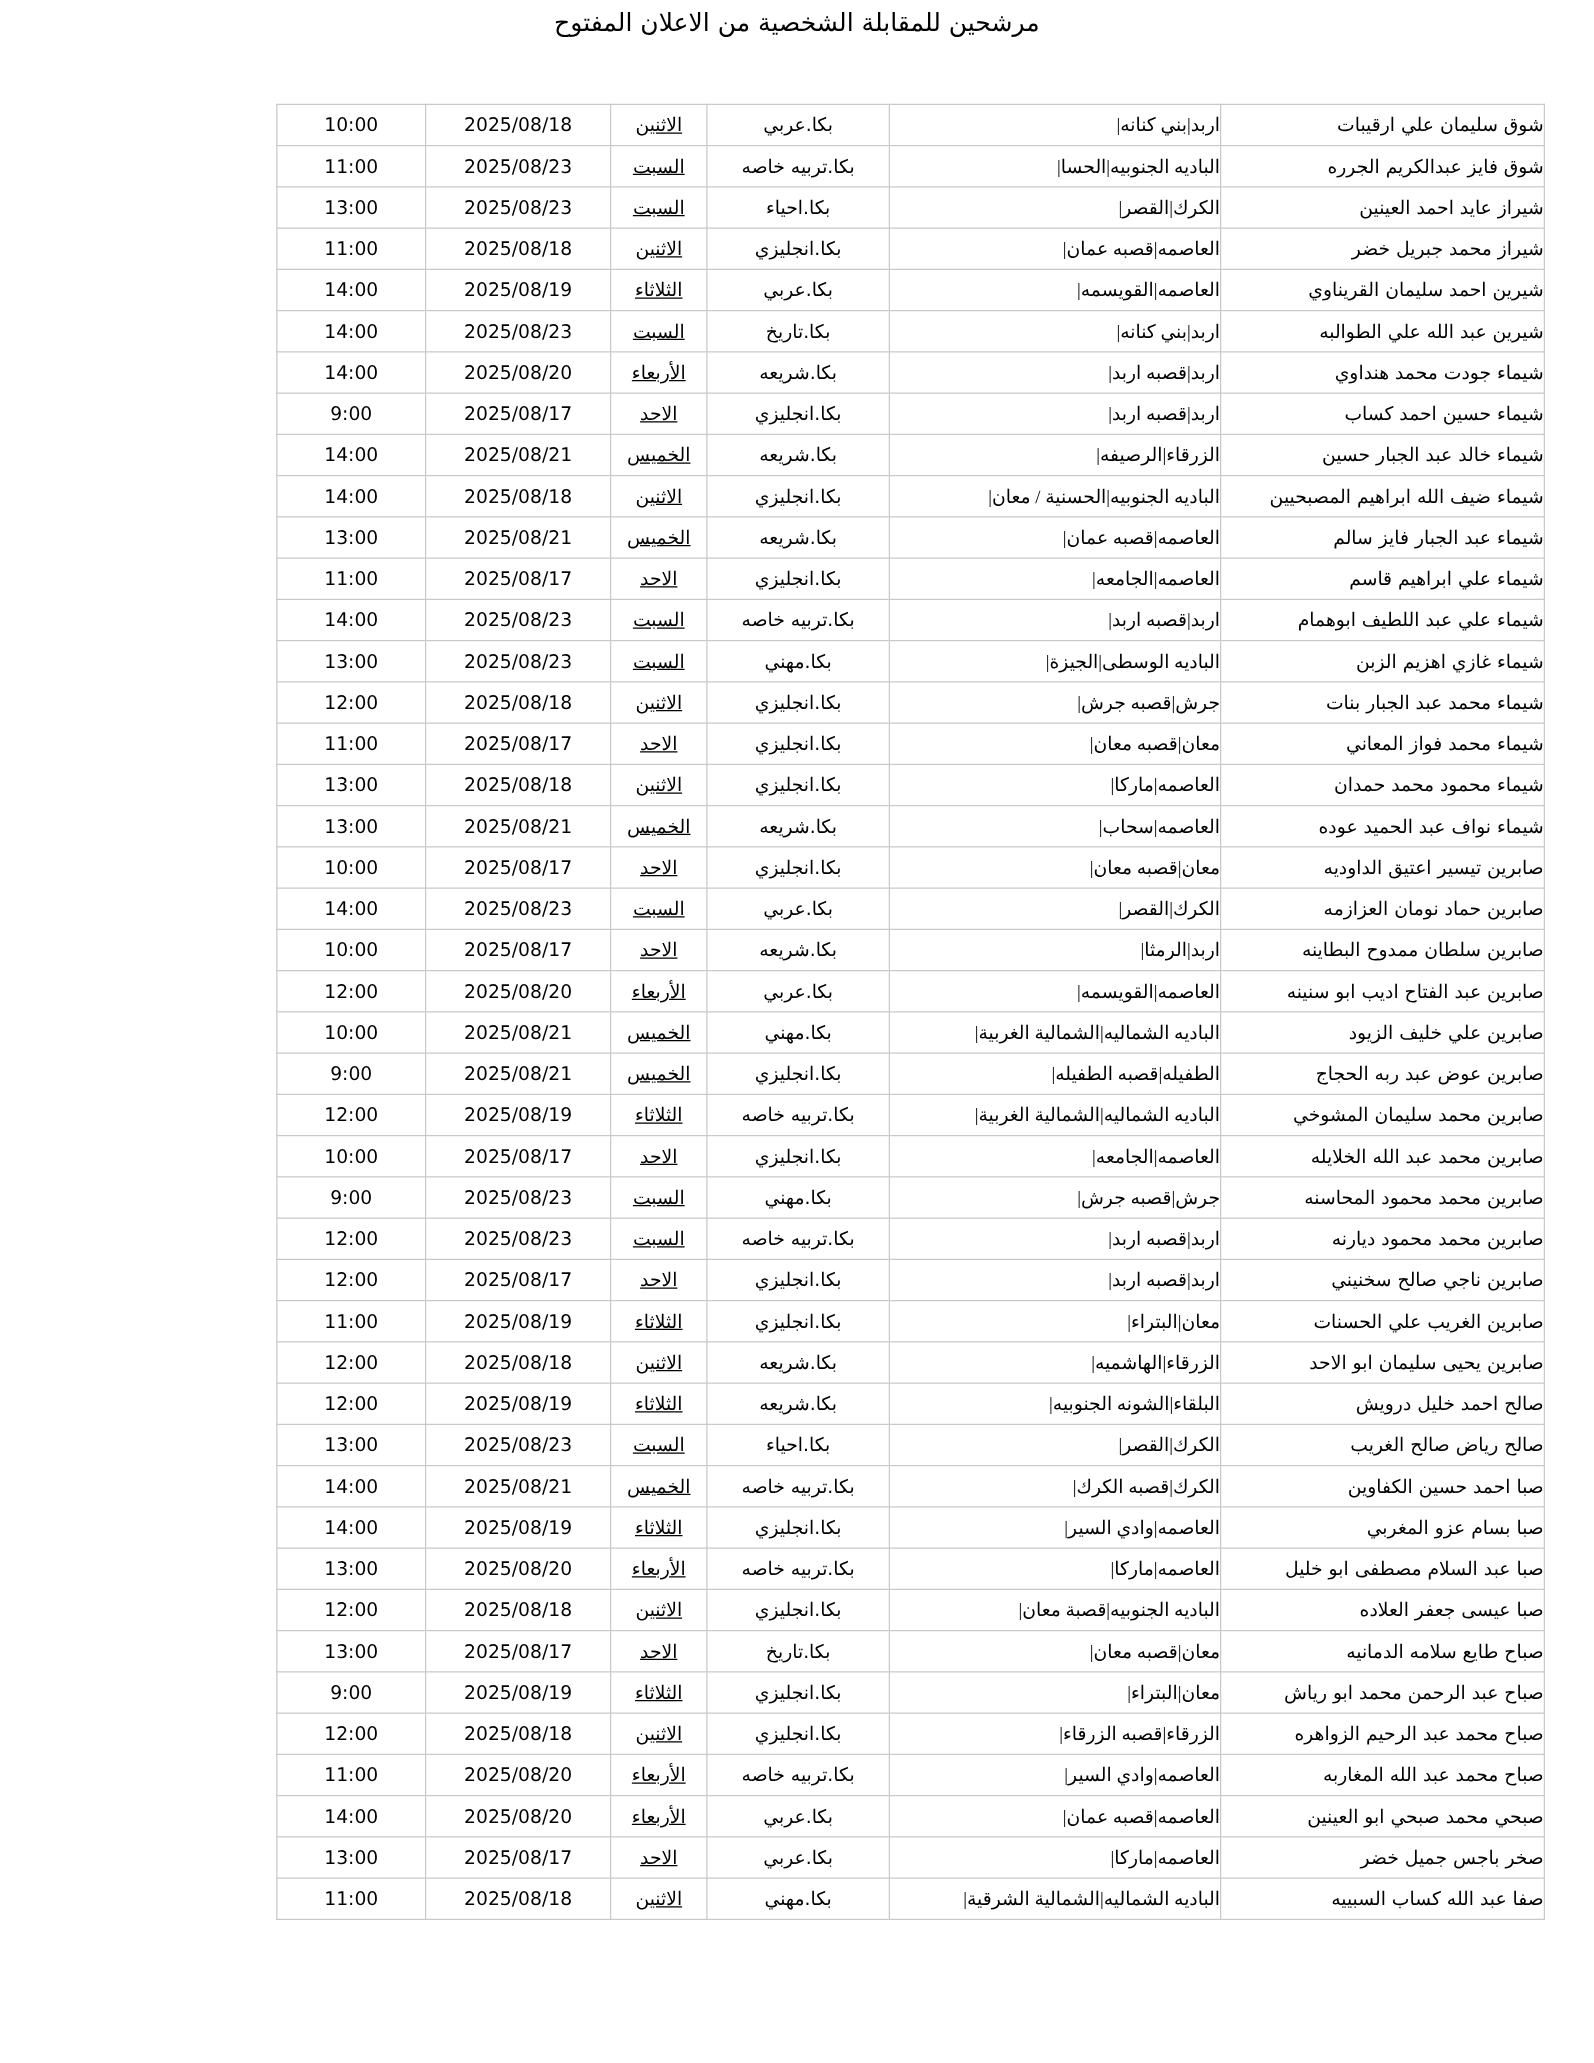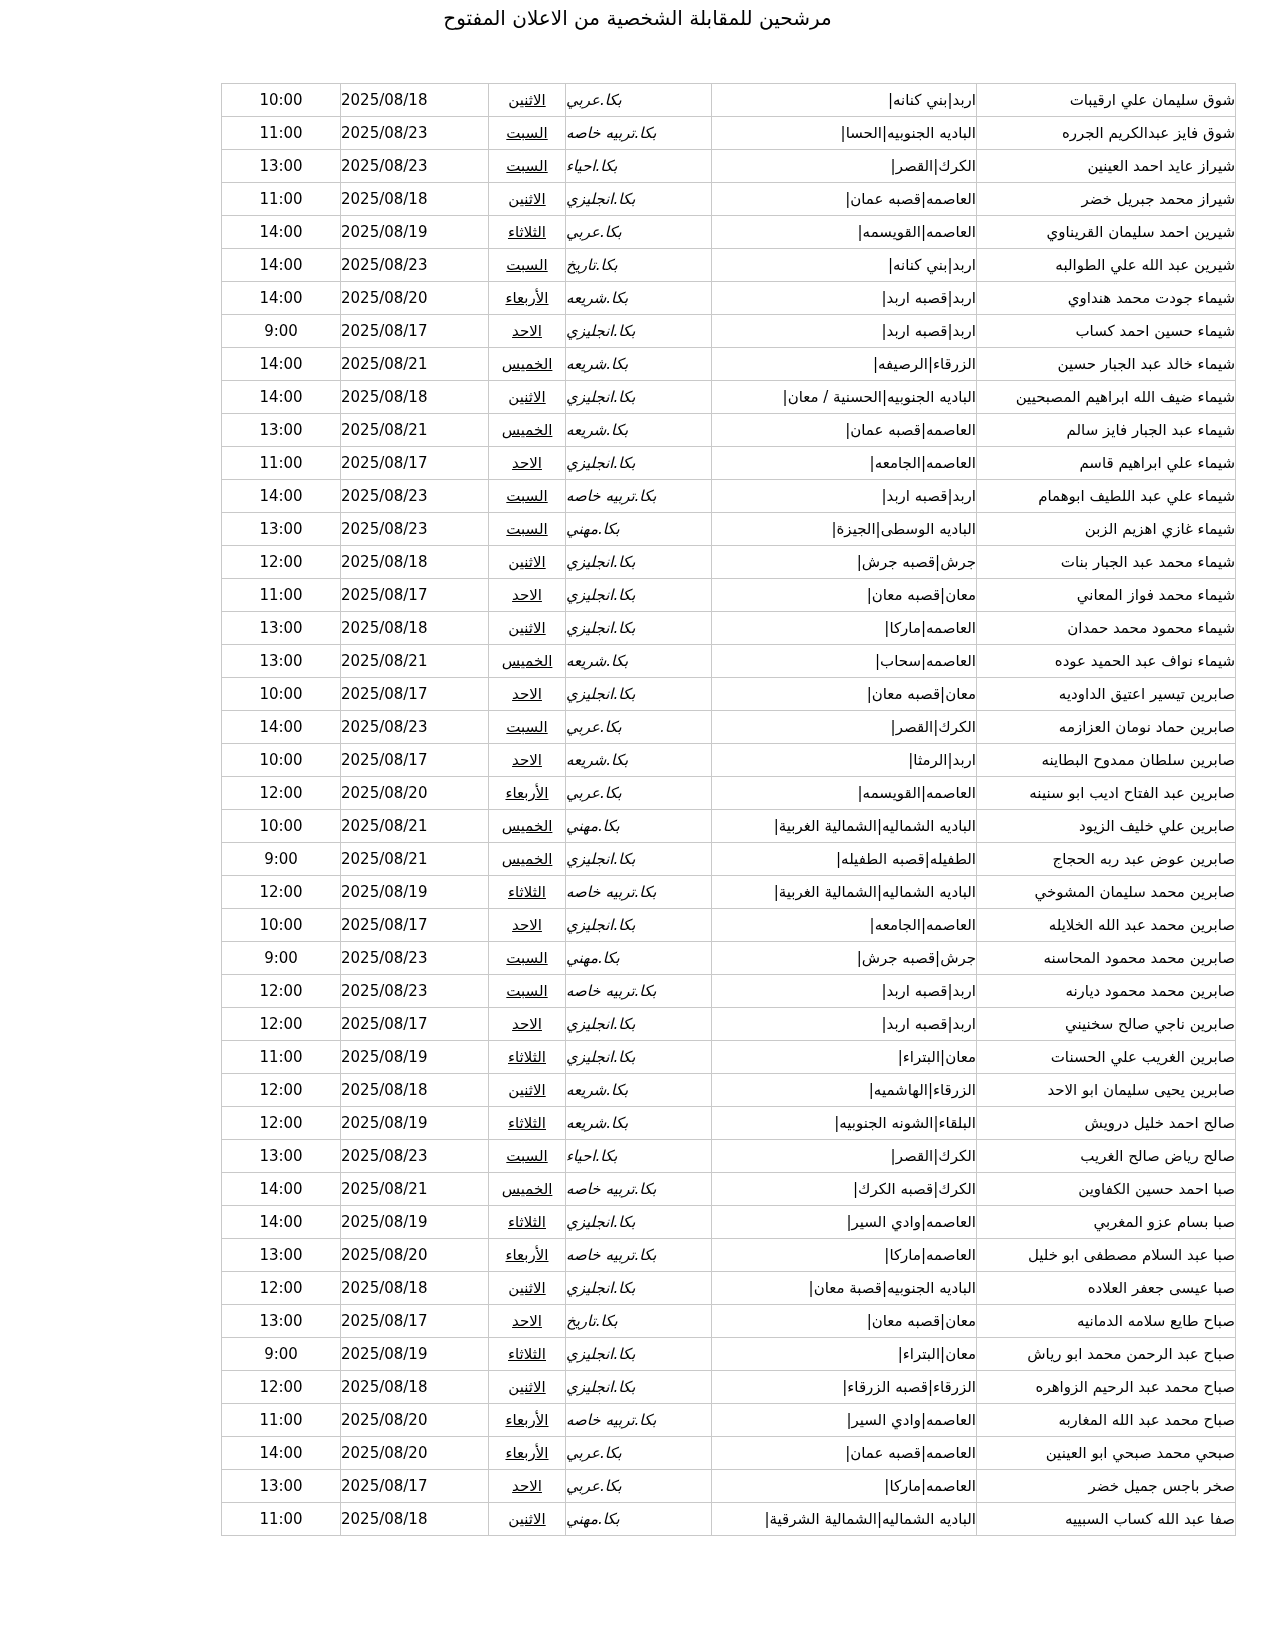--- a/index.html
+++ b/index.html
@@ -17,24 +17,24 @@
     width:1014px;border-collapse:collapse;table-layout:fixed;
     direction:rtl;
   }
   table.candidates td{
     border:1px solid #c9c9c9;
     height:32px;padding:0;vertical-align:middle;
     overflow:hidden;white-space:nowrap;
     font-size:15px;
   }
   td.c-name{text-align:right;padding-right:20px;}
-  td.c-loc{text-align:right;padding-right:6px;}
-  td.c-qual{text-align:left;font-style:italic;}
+  td.c-loc{text-align:right;padding-right:6px;font-family:Liberation Serif, serif;}
+  td.c-qual{text-align:center;}
   td.c-day{text-align:center;text-decoration:underline;}
-  td.c-date{text-align:left;direction:ltr;font-size:17px;margin-left:32px;}
+  td.c-date{text-align:center;direction:ltr;font-size:17px;margin-left:32px;}
   td.c-time{text-align:center;direction:ltr;font-size:17px;}
 </style>
 </head>
 <body>
 
 <div class="page-title">مرشحين للمقابلة الشخصية من الاعلان المفتوح</div>
 
 <table class="candidates">
   <colgroup>
     <col style="width:259px">

